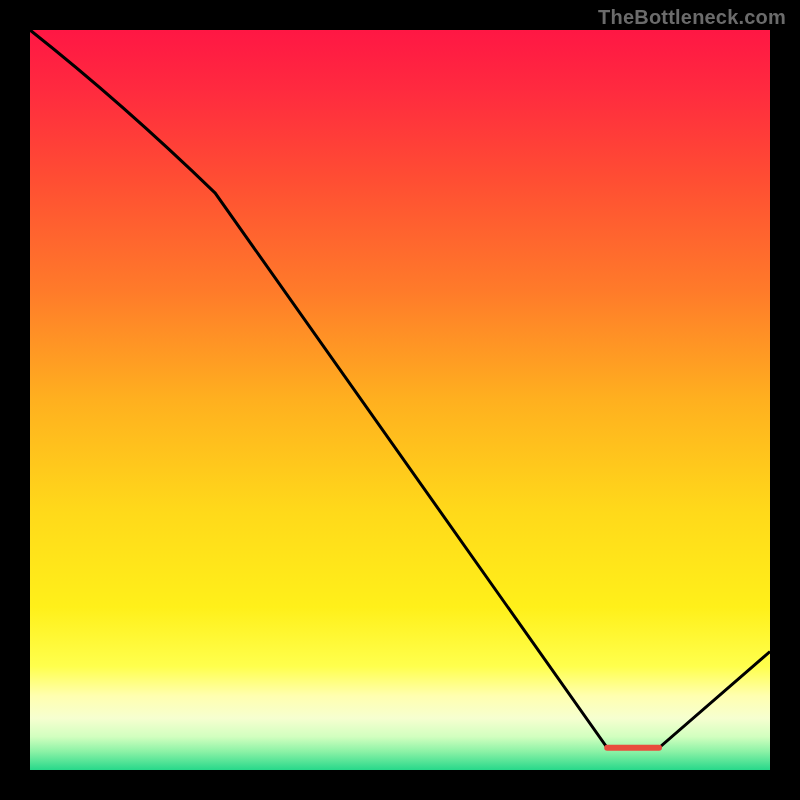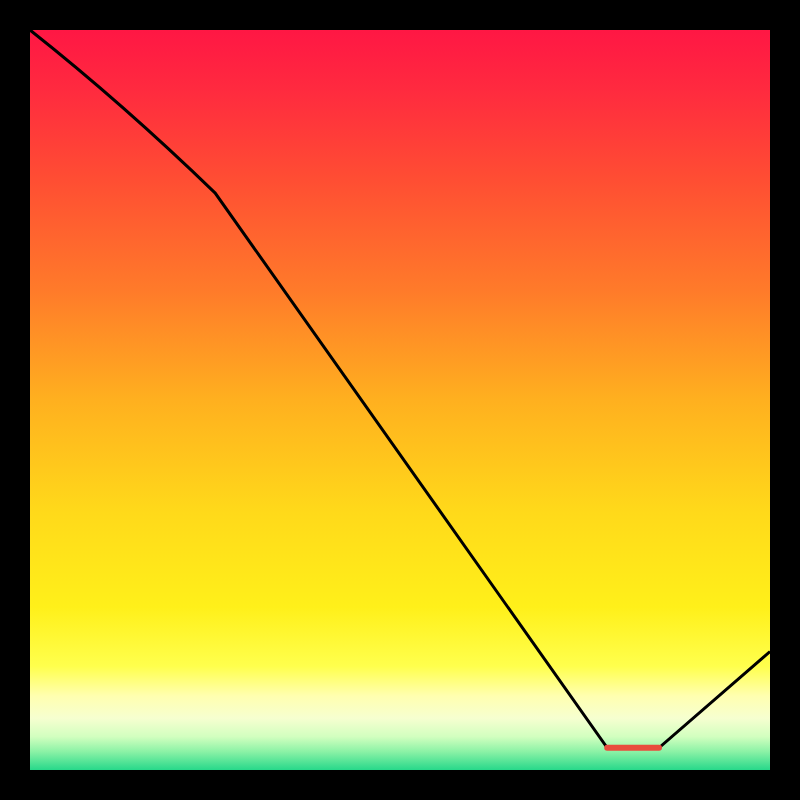--- a/index.html
+++ b/index.html
@@ -35,20 +35,21 @@
     height: 740px;
     background: #000;
   }
   svg { display: block; }
 </style>
 </head>
 <body>
 
 <div class="outer">
 
+  <div class="watermark">TheBottleneck.com</div>
 
   <div class="plot">
     <svg id="chart-svg" width="740" height="740" viewBox="0 0 740 740">
       <defs>
         <linearGradient id="heat" x1="0" y1="0" x2="0" y2="1">
             <stop offset="0.00%" stop-color="#ff1744"></stop>
             <stop offset="8.00%" stop-color="#ff2a3f"></stop>
             <stop offset="20.00%" stop-color="#ff4d33"></stop>
             <stop offset="35.00%" stop-color="#ff7a2a"></stop>
             <stop offset="50.00%" stop-color="#ffb01f"></stop>

